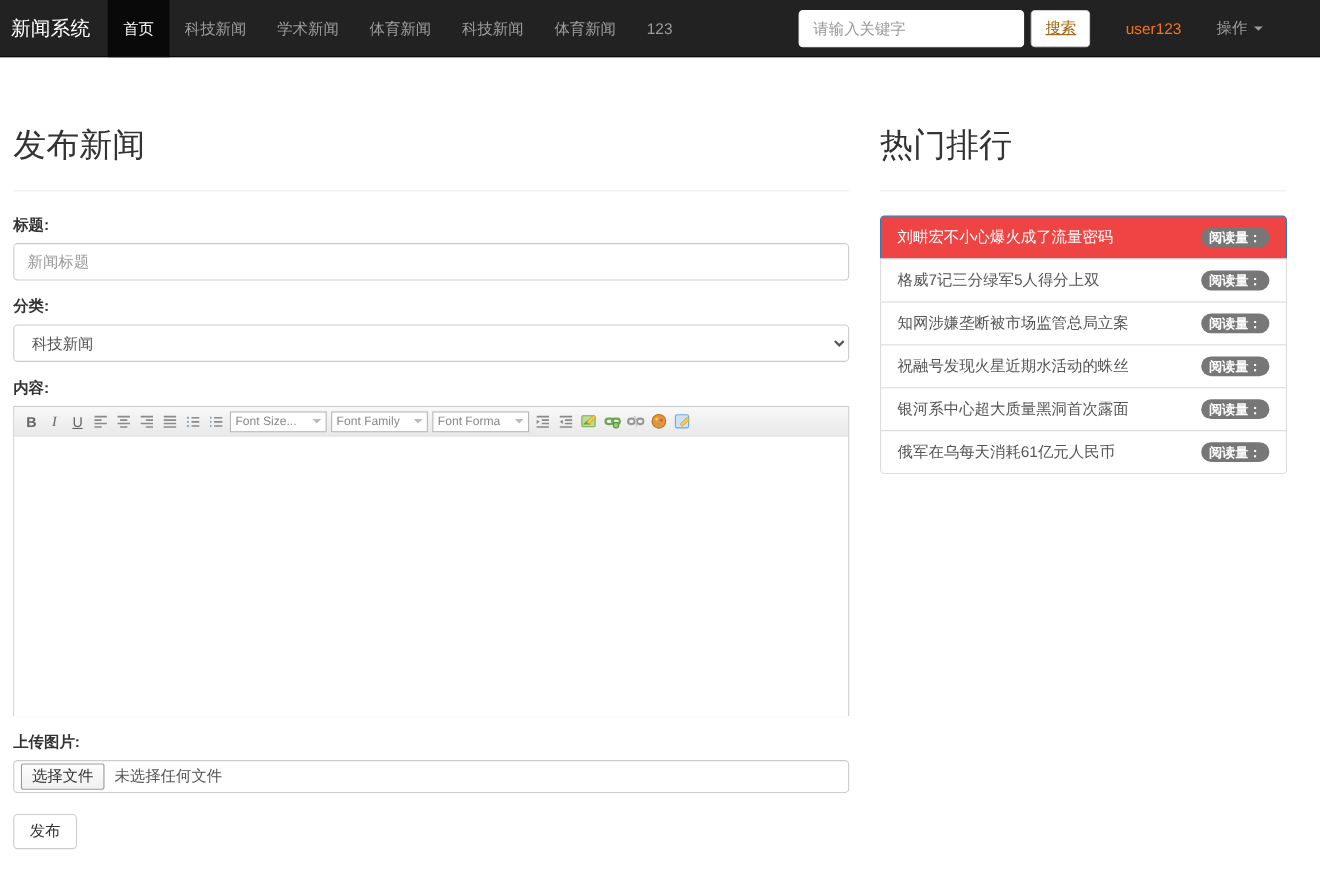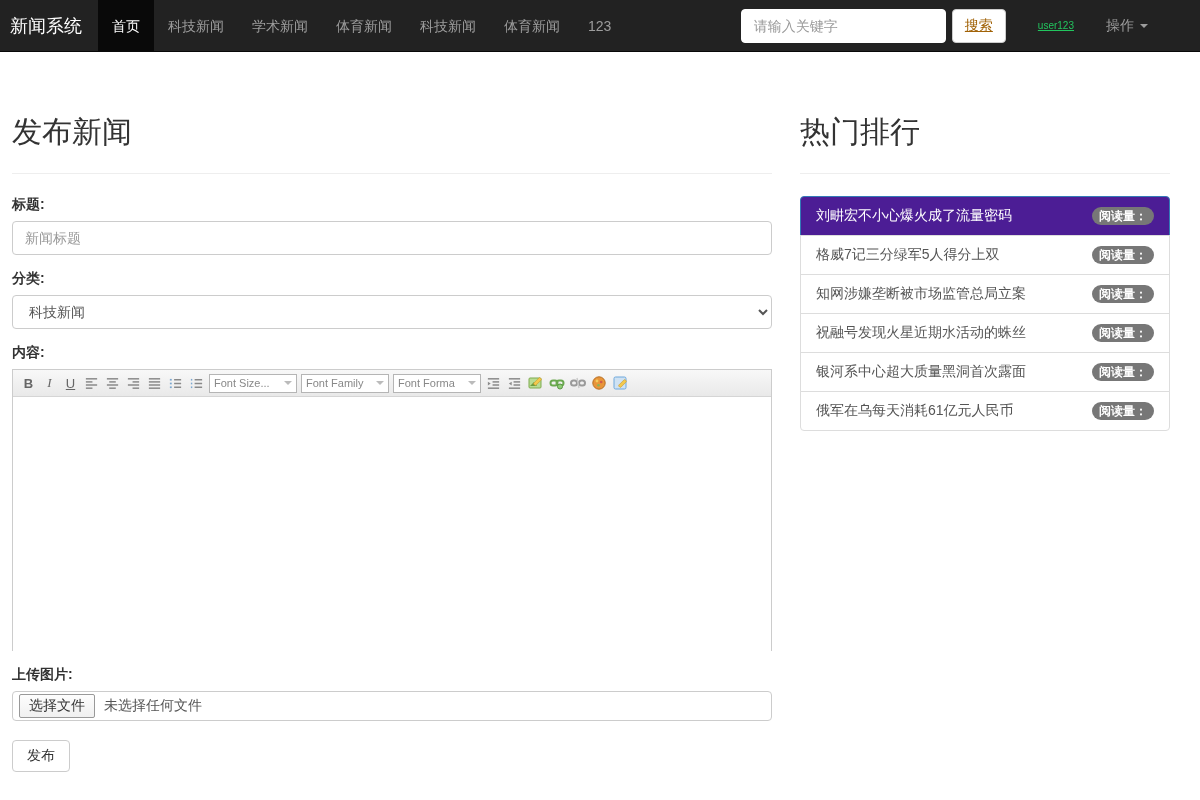--- a/index.html
+++ b/index.html
@@ -15,21 +15,21 @@
     cursor:pointer; white-space:nowrap; }
   .nav-item.active { color:#fff; background:#090909; }
   .nav-right { margin-left:auto; display:flex; align-items:center; padding-right:52px; }
   .search-input { width:205px; height:34px; border:1px solid #fff; border-radius:4px;
     padding:6px 12px; font-size:14px; color:#b91c1c; outline:none;
     font-family:"Liberation Sans","DejaVu Sans",sans-serif; }
   .search-input::placeholder { color:#999; }
   .search-btn { margin-left:6px; height:34px; padding:6px 12px; background:#fff;
     color:#a16207; border:1px solid #ccc; border-radius:4px; font-size:14px; cursor:pointer;
     font-family:"Liberation Sans","DejaVu Sans",sans-serif;text-decoration:underline; }
-  .nav-user { color:#22c55e; font-size:10px; margin-left:32px;text-decoration:underline; }
+  .nav-user { color:#f97316; font-size:14px; margin-left:32px; }
   .nav-dropdown { color:#9d9d9d; font-size:14px; margin-left:32px; cursor:pointer;
     display:flex; align-items:center; }
   .caret { display:inline-block; width:0; height:0; margin-left:6px;
     border-left:4px solid transparent; border-right:4px solid transparent;
     border-top:4px solid #9d9d9d; }
 
   
   .content { display:flex; padding-left:12px; }
   .main-col { width:760px; }
   .side-col { width:370px; margin-left:28px; }
@@ -75,21 +75,21 @@
     color:#333; font-size:14px; padding:6px 14px; cursor:pointer;
     font-family:"Liberation Sans","DejaVu Sans",sans-serif; }
 
   
   .list-group { list-style:none; }
   .list-item { display:flex; align-items:center; justify-content:space-between;
     padding:10px 15px; background:#fff; border:1px solid #ddd; margin-bottom:-1px;
     font-size:14px; color:#555; cursor:pointer; }
   .list-item:first-child { border-top-left-radius:4px; border-top-right-radius:4px; }
   .list-item:last-child { border-bottom-left-radius:4px; border-bottom-right-radius:4px; }
-  .list-item.active { background:#4c1d95; border-color:#337ab7; color:#fff; }
+  .list-item.active { background:#ef4444; border-color:#337ab7; color:#fff; }
   .badge { background:#777; color:#fff; font-size:12px; font-weight:bold;
     padding:3px 7px; border-radius:10px; line-height:1; white-space:nowrap; }
 </style>
 </head>
 <body>
 
 <nav class="navbar">
   <span class="brand">新闻系统</span>
   <ul class="nav-list">
     <li class="nav-item active">首页</li>

